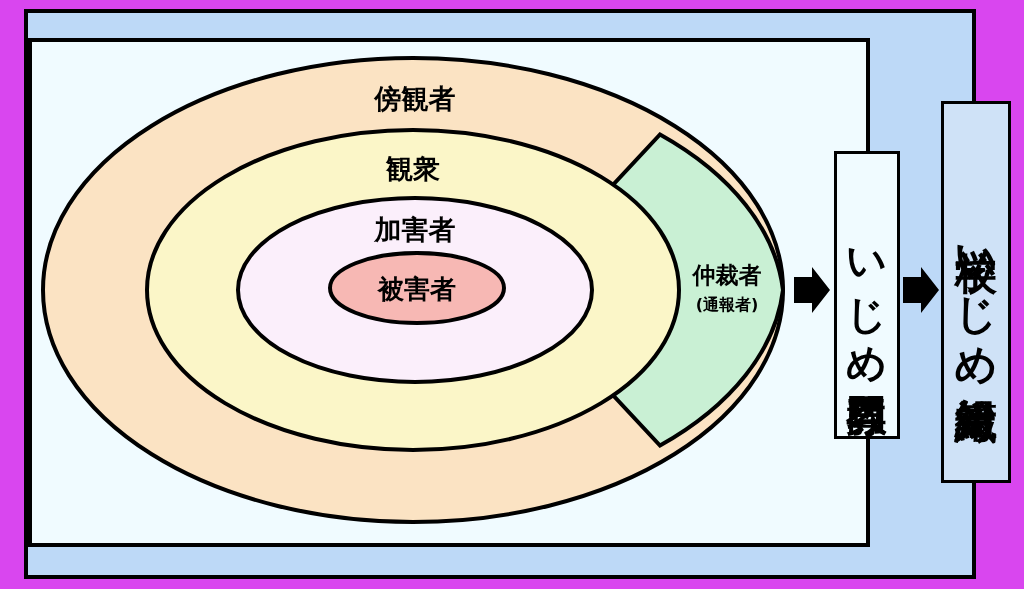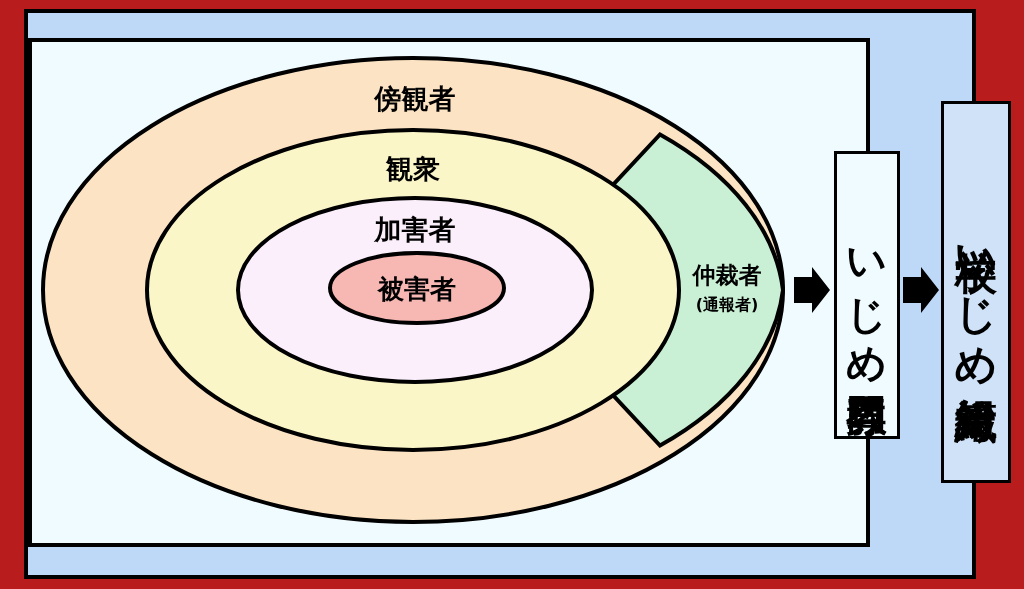--- a/index.html
+++ b/index.html
@@ -1,18 +1,18 @@
 <!DOCTYPE html>
 <html><head>
 <meta charset="utf-8">
 <style>
   html,body{margin:0;padding:0;background:#ffffff;}
   body{width:1024px;height:589px;overflow:hidden;
        font-family:"DejaVu Sans","Liberation Sans",sans-serif;}
-  #stage{position:relative;width:1024px;height:589px;background:#b91c1c;}
+  #stage{position:relative;width:1024px;height:589px;background:#d946ef;}
   svg#diagram{position:absolute;left:0;top:0;width:1024px;height:589px;display:block;}
   .ring-label{font-family:"DejaVu Sans","Liberation Sans",sans-serif;
               font-weight:700;fill:#000000;text-anchor:middle;}
   .lbl-bystander{font-size:27px;}
   .lbl-audience{font-size:27px;}
   .lbl-offender{font-size:27px;}
   .lbl-victim{font-size:26px;}
   .lbl-mediator{font-size:23px;font-weight:700;}
   .lbl-mediator-sub{font-size:16px;font-weight:700;}
   

